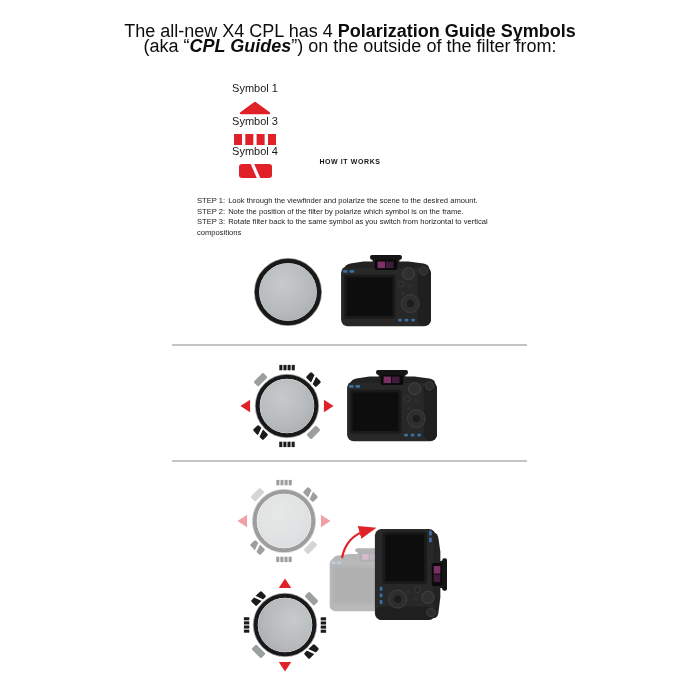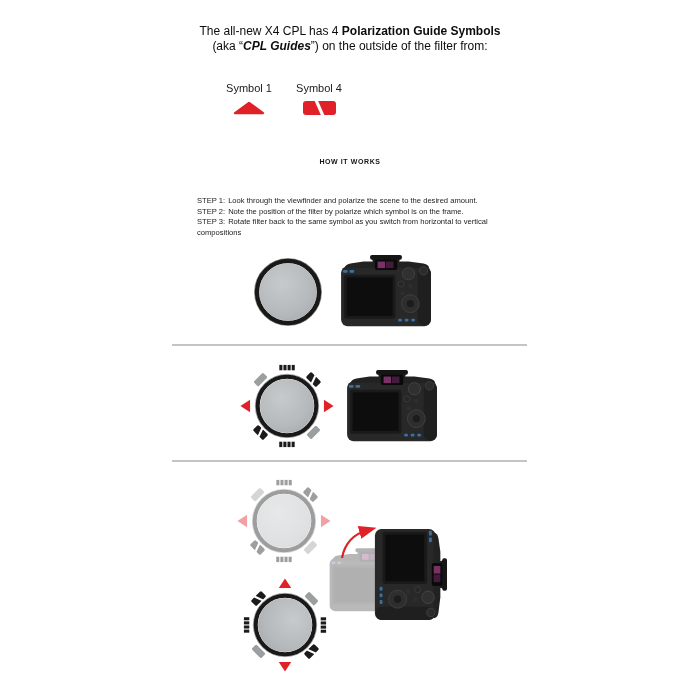--- a/index.html
+++ b/index.html
@@ -10,25 +10,25 @@
     --divider-gray:#c4c4c4;
     --text-black:#111111;
   }
   html,body{margin:0;padding:0;background:#fff;}
   .page{
     position:relative;width:700px;height:700px;background:#fff;overflow:hidden;
     font-family:"Liberation Sans",sans-serif;color:var(--text-black);
   }
   
   .title{position:absolute;top:24px;left:0;width:100%;text-align:center;
-    font-size:12px;line-height:15px;color:#0d0d0d;}
+    font-size:18px;line-height:15px;color:#0d0d0d;}
   .title .b{font-weight:700;}
   .title .bi{font-weight:700;font-style:italic;text-align:center;}
   
-  .legend{position:absolute;top:82px;left:214px;width:280px;display:flex;}
+  .legend{position:absolute;top:82px;left:220px;width:280px;display:flex;flex-direction:column;}
   .legend-cell{width:70px;display:flex;flex-direction:column;align-items:center;}
   .legend-label{font-size:11px;color:#1a1a1a;line-height:13px;}
   .legend-icon{margin-top:6px;display:block;}
   .red{fill:var(--accent-red);}
   .red-stroke{stroke:var(--accent-red);}
   
   .sec-title{position:absolute;top:141px;left:0;width:100%;text-align:center;
     font-size:13.5px;letter-spacing:.6px;color:#141414;}
   .sec-sub{position:absolute;top:158px;left:0;width:100%;text-align:center;
     font-size:7px;font-weight:700;letter-spacing:.6px;color:#141414;}
@@ -168,20 +168,29 @@
   </div>
 
   <div class="legend">
     <div class="legend-cell">
       <div class="legend-label">Symbol 1</div>
       <svg class="legend-icon" width="32" height="14" viewBox="0 0 34 15">
         <polygon points="17,2 32,13 2,13" class="red red-stroke" stroke-width="2.5" stroke-linejoin="round"></polygon>
       </svg>
     </div>
     <div class="legend-cell">
+      <svg style="order:2" class="legend-icon" width="42" height="11" viewBox="0 0 42 11">
+        <rect x="0" y="0" width="8" height="11" class="red"></rect>
+        <rect x="11.3" y="0" width="8" height="11" class="red"></rect>
+        <rect x="22.6" y="0" width="8" height="11" class="red"></rect>
+        <rect x="34" y="0" width="8" height="11" class="red"></rect>
+      </svg>
+      <div style="order:1" class="legend-label">Symbol 3</div>
+    </div>
+    <div class="legend-cell">
       <div class="legend-label">Symbol 4</div>
       <svg class="legend-icon" width="33" height="14" viewBox="0 0 33 14">
         <rect x="0" y="0" width="33" height="14" rx="3" class="red"></rect>
         <line x1="13" y1="-1" x2="20" y2="15" stroke="#fff" stroke-width="3.2"></line>
       </svg>
     </div>
   </div>
 
   <div class="sec-sub">HOW IT WORKS</div>
 

